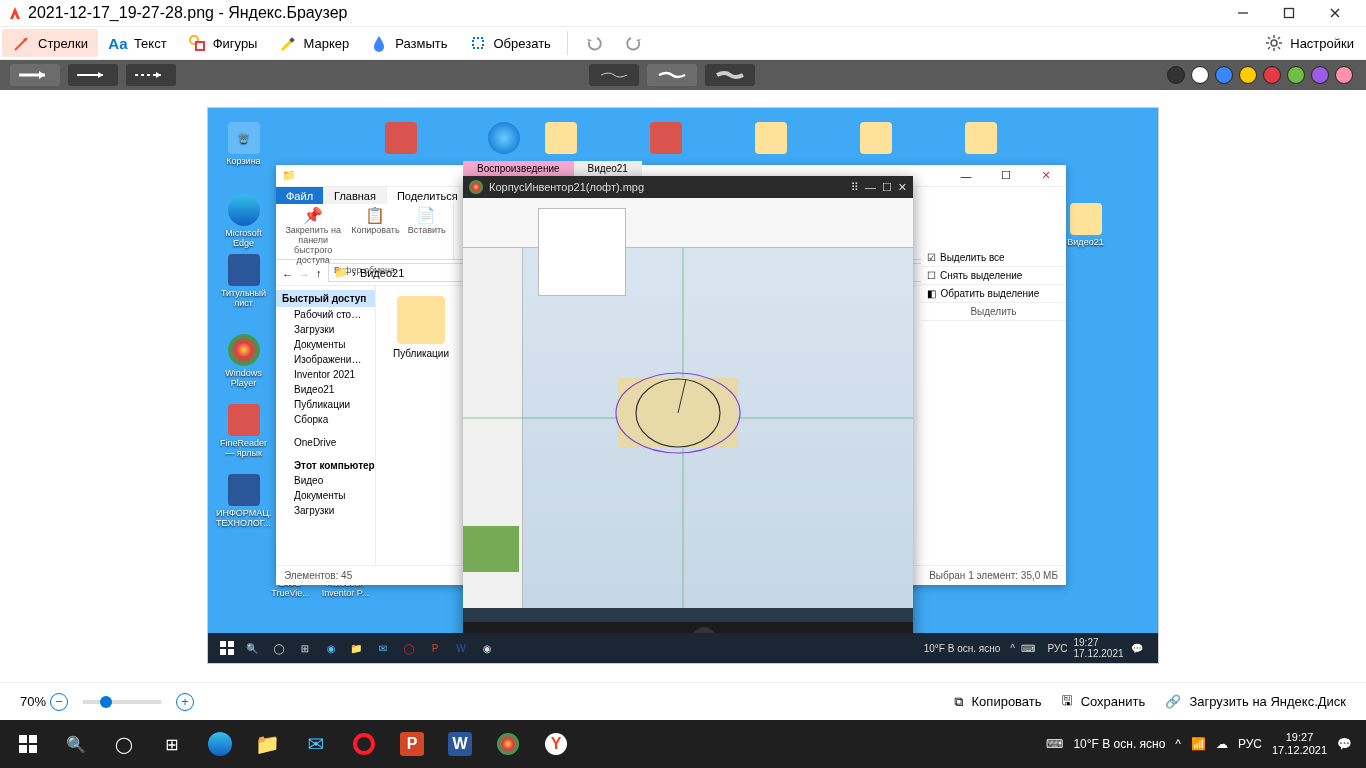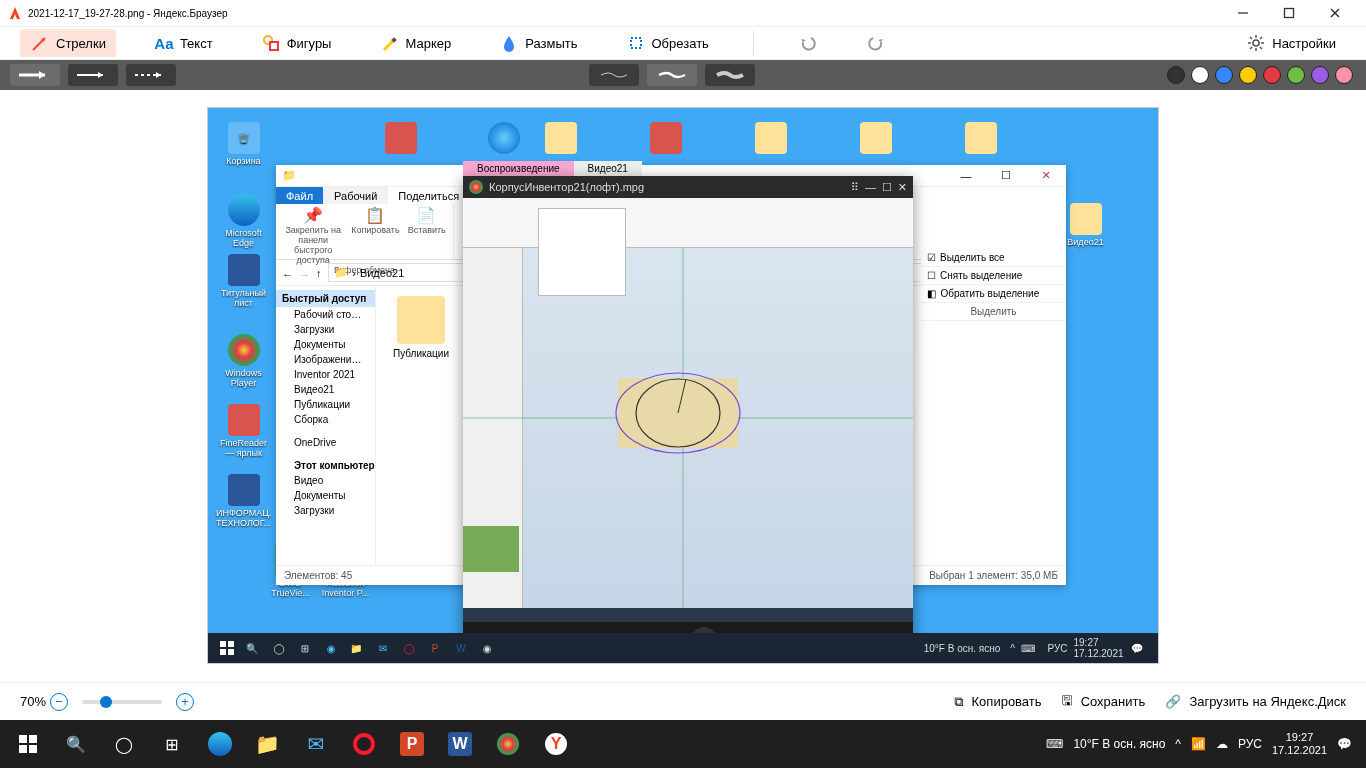--- a/index.html
+++ b/index.html
@@ -1,23 +1,23 @@
 <!DOCTYPE html>
 <html><head>
 <meta charset="utf-8">
 <style>
 * { box-sizing: border-box; margin: 0; padding: 0; font-family: "Segoe UI", Arial, sans-serif; }
 html, body { width: 1366px; height: 768px; overflow: hidden; background: #fff; }
 
 
-#ybar { height: 26px; display: flex; align-items: center; padding: 0 8px; font-size: 10px; background: #fff; }
+#ybar { height: 26px; display: flex; align-items: center; padding: 0 8px; font-size: 16px; background: #fff; }
 #ybar .ylogo { width: 14px; height: 14px; margin-right: 6px; }
 #ybar .title { flex: 1; }
 #ybar .wbtn { width: 46px; height: 26px; display: flex; align-items: center; justify-content: center; }
-#ytools { height: 34px; display: flex; align-items: center; background: #fff; border-top: 1px solid #eee; border-bottom: 1px solid #eee; padding: 0 20px; gap: 28px; }
+#ytools { height: 34px; display: flex; align-items: center; background: #fff; border-top: 1px solid #eee; border-bottom: 1px solid #eee; padding: 0 2px; }
 .tool { display: flex; align-items: center; gap: 6px; padding: 4px 10px; font-size: 13px; border-radius: 3px; }
 .tool.active { background: #ffe3da; }
 .tool .ic { width: 20px; height: 20px; display: flex; align-items: center; justify-content: center; }
 .sep { width: 1px; height: 24px; background: #ddd; margin: 0 6px; }
 #ytools .spacer { flex: 1; }
 #yopts { height: 30px; background: #5a5a5a; display: flex; align-items: center; color: #eee; }
 .opt-btn { height: 22px; min-width: 50px; margin: 0 4px; background: #3c3c3c; border-radius: 3px; display: flex; align-items: center; justify-content: center; }
 .opt-btn.on { background: #6c6c6c; }
 .opt-color { width: 18px; height: 18px; border-radius: 50%; margin: 0 3px; border: 1px solid #222; }
 
@@ -298,21 +298,21 @@
         <div style="display:flex;align-items:center;gap:4px;padding:0 6px">
           <span>📁</span>
         </div>
         <div style="flex:1"></div>
         <div style="width:40px;text-align:center">—</div>
         <div style="width:40px;text-align:center">☐</div>
         <div style="width:40px;text-align:center;color:#c33">✕</div>
       </div>
       <div class="etabs">
         <div class="etab file">Файл</div>
-        <div class="etab active">Рабочий</div>
+        <div class="etab active">Главная</div>
         <div class="etab">Поделиться</div>
         <div class="etab">Вид</div>
       </div>
       <div class="eribbon">
         <div class="ribgroup" style="width:178px">
           <div style="display:flex;gap:8px;justify-content:center;font-size:9px">
             <div style="width:60px"><div style="font-size:16px">📌</div><span>Закрепить на панели быстрого доступа</span></div>
             <div><div style="font-size:16px">📋</div><span>Копировать</span></div>
             <div><div style="font-size:16px">📄</div><span>Вставить</span></div>
           </div>

